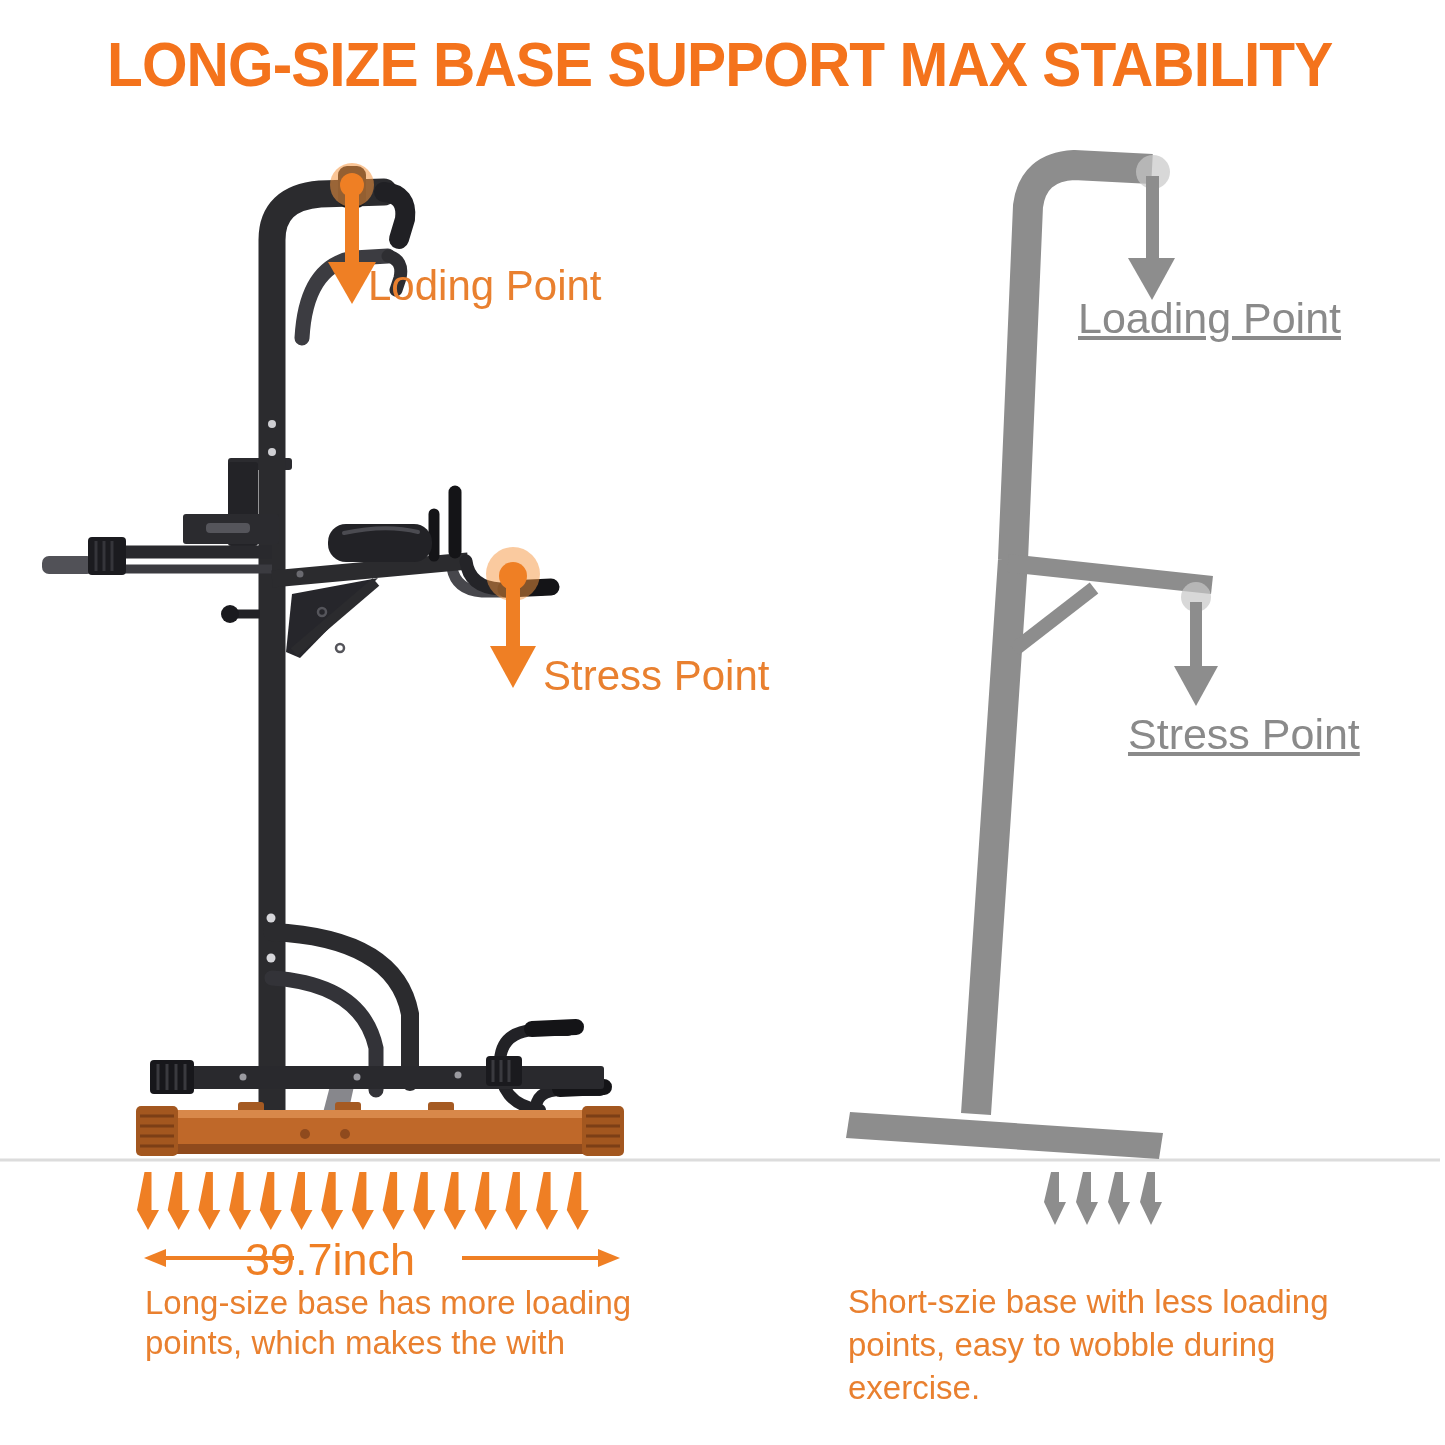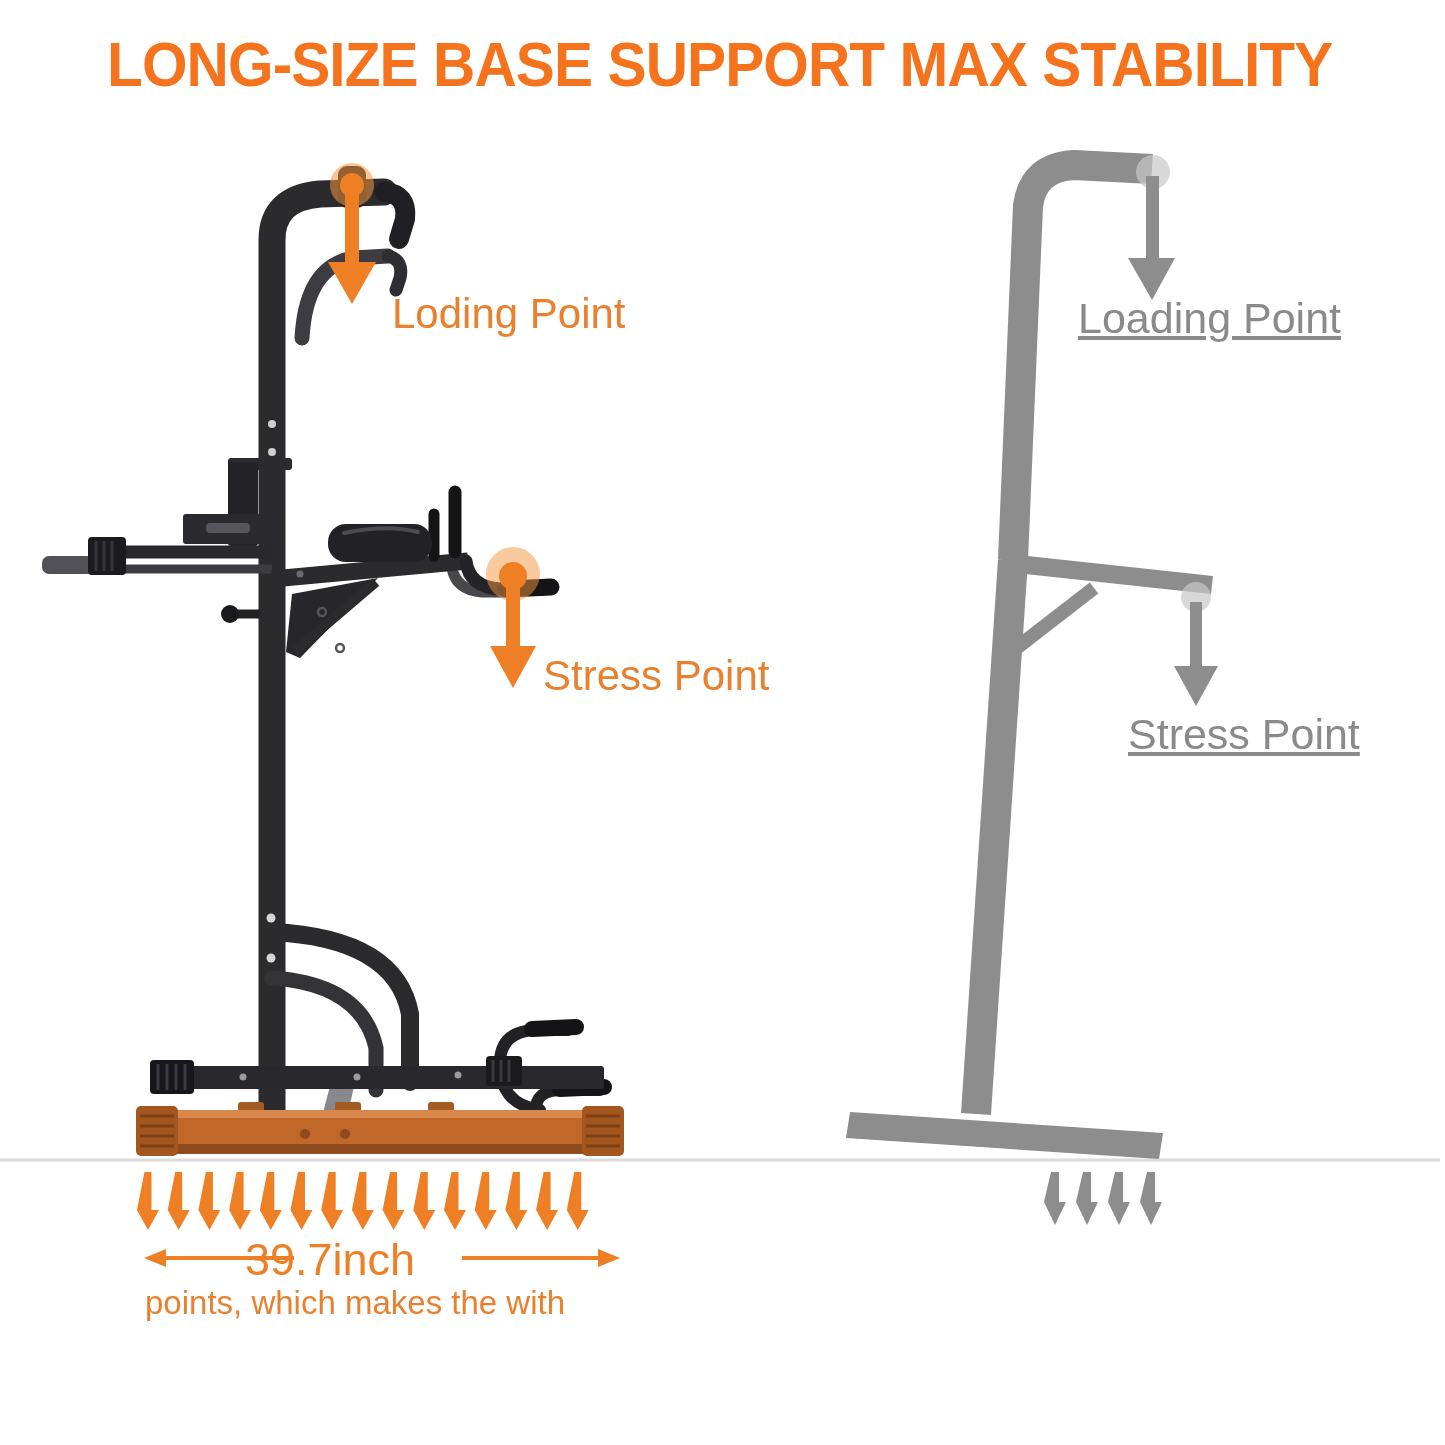--- a/index.html
+++ b/index.html
@@ -14,21 +14,21 @@
     color:#f4731c;letter-spacing:-1px;
   }
   .title>span{display:inline-block;transform:scaleX(.93);transform-origin:center;}
   .orange-label{font-size:42px;color:#e9802f;}
   .gray-label{font-size:43px;color:#8a8a8a;text-decoration:underline;}
   .dim-text{left:245px;top:1234px;width:260px;text-align:left;font-size:45px;color:#ef7f24;}
   .caption{position:absolute;font-size:33px;color:#e9802f;}
   .caption .cap-line{display:block;}
   .caption-left{left:145px;top:1283px;line-height:40px;}
   .caption-right{left:848px;top:1280px;line-height:43px;}
-  .pos-loding{left:392px;top:262px;margin-top:28px;}
+  .pos-loding{left:368px;top:262px;}
   .pos-stress-left{left:543px;top:652px;}
   .pos-loading-right{left:1078px;top:294px;}
   .pos-stress-right{left:1128px;top:710px;}
 </style>
 </head>
 <body>
 
 <div class="canvas">
 
   <svg class="art" viewBox="0 0 1445 1445" xmlns="http://www.w3.org/2000/svg">
@@ -190,16 +190,22 @@
 
   <div class="txt orange-label pos-stress-left">Stress Point</div>
 
   <div class="txt gray-label pos-loading-right">Loading Point</div>
 
   <div class="txt gray-label pos-stress-right">Stress Point</div>
 
   <div class="txt dim-text">39.7inch</div>
 
   <div class="caption caption-left">
+      <span class="cap-line">Long-size base has more loading</span>
       <span class="cap-line">points, which makes the with</span>
     </div>
 
+  <div class="caption caption-right">
+      <span class="cap-line">Short-szie base with less loading</span>
+      <span class="cap-line">points, easy to wobble during</span>
+      <span class="cap-line">exercise.</span>
+    </div>
 </div>
 
 </body></html>

